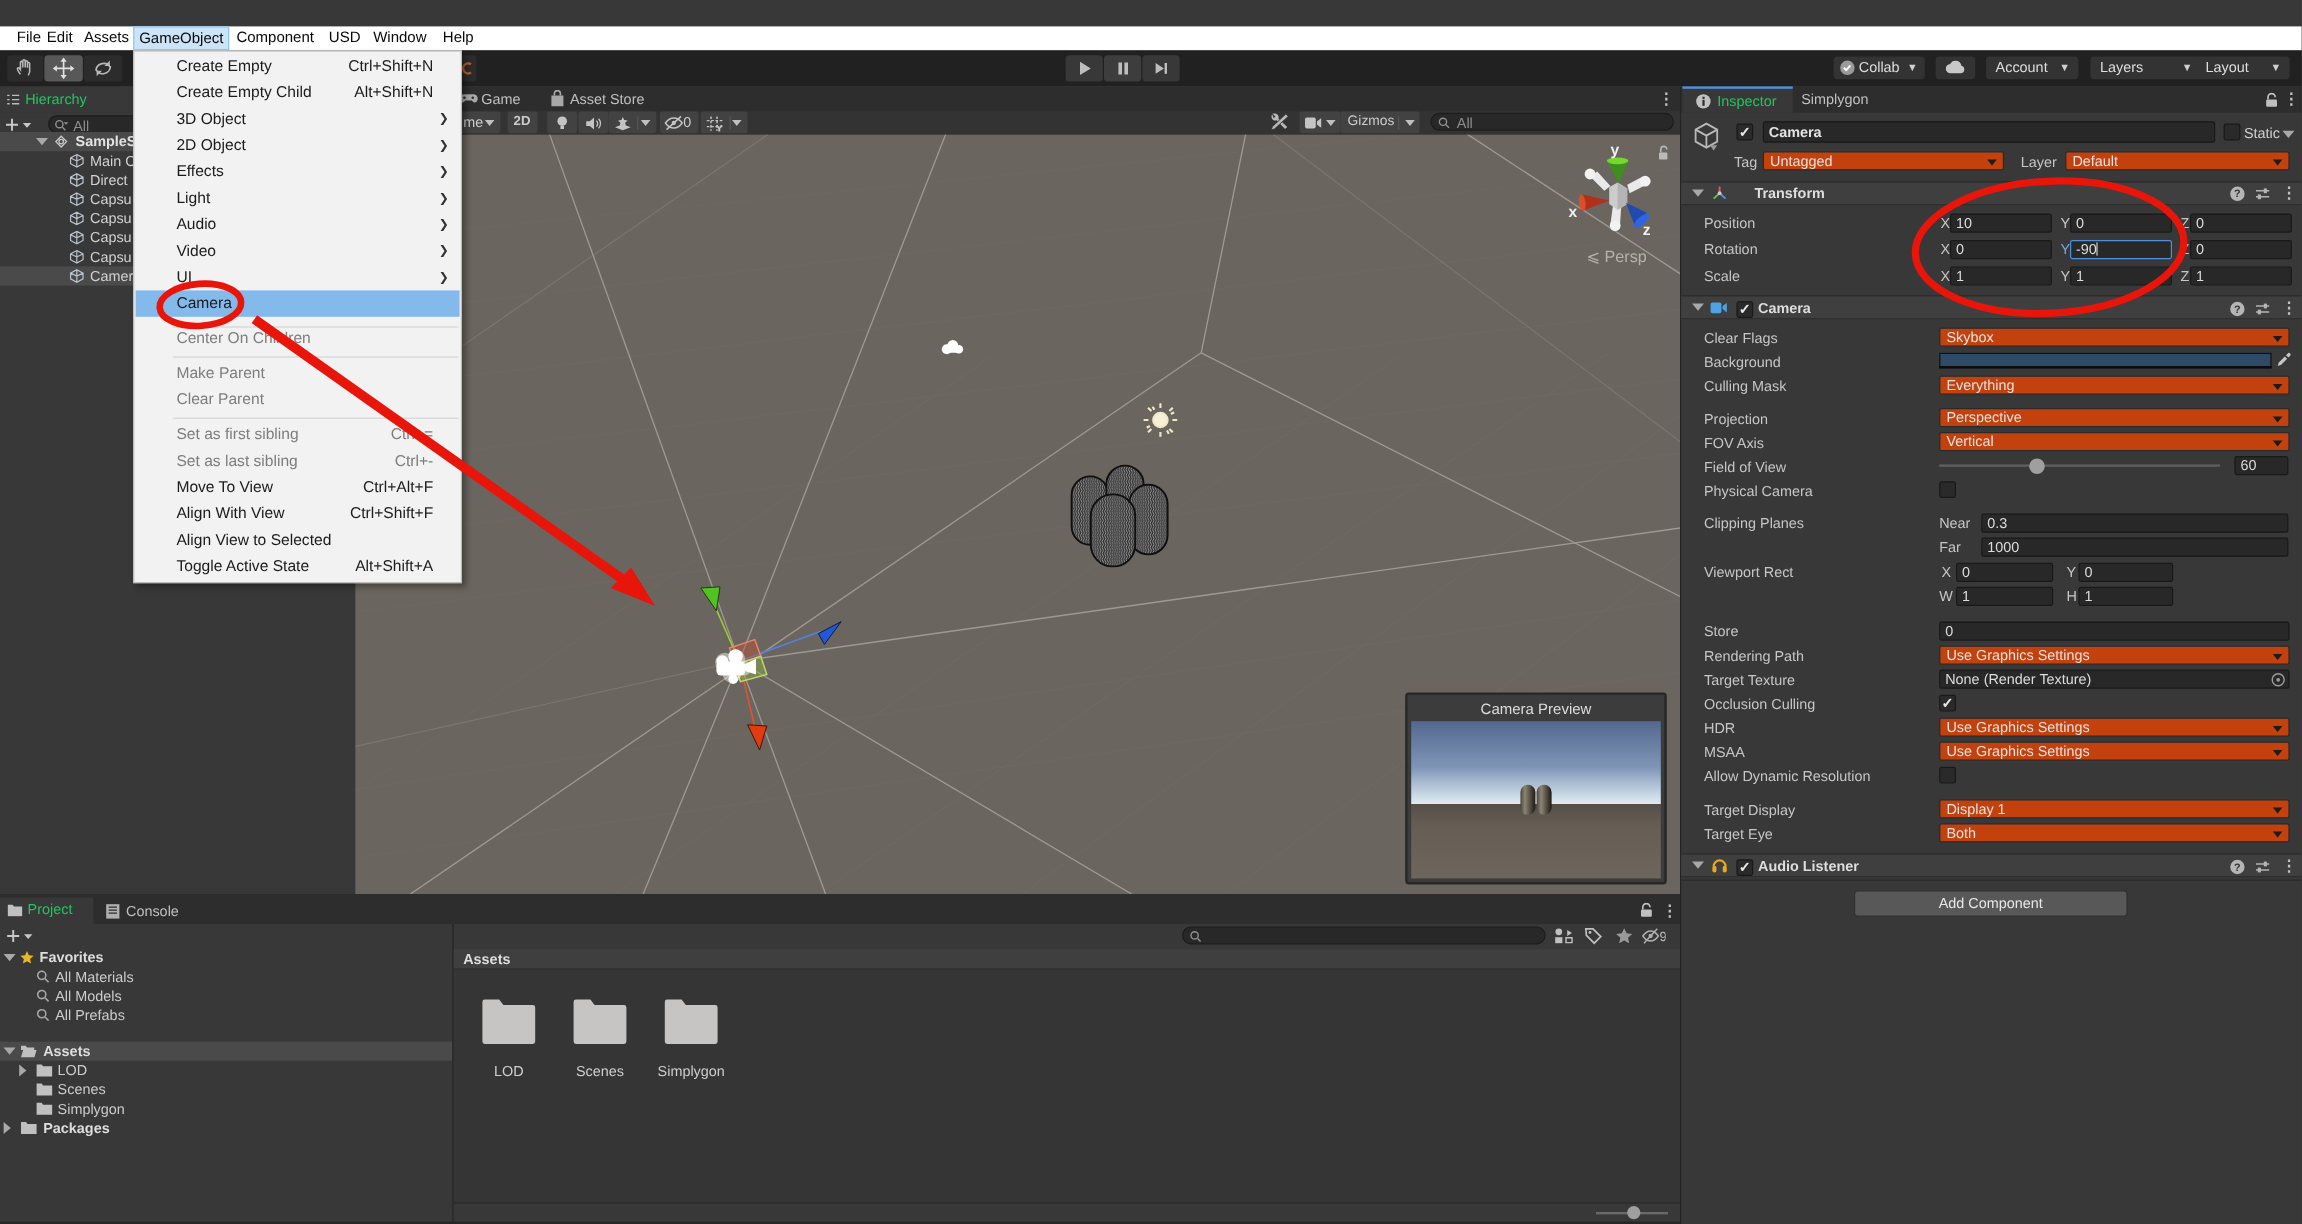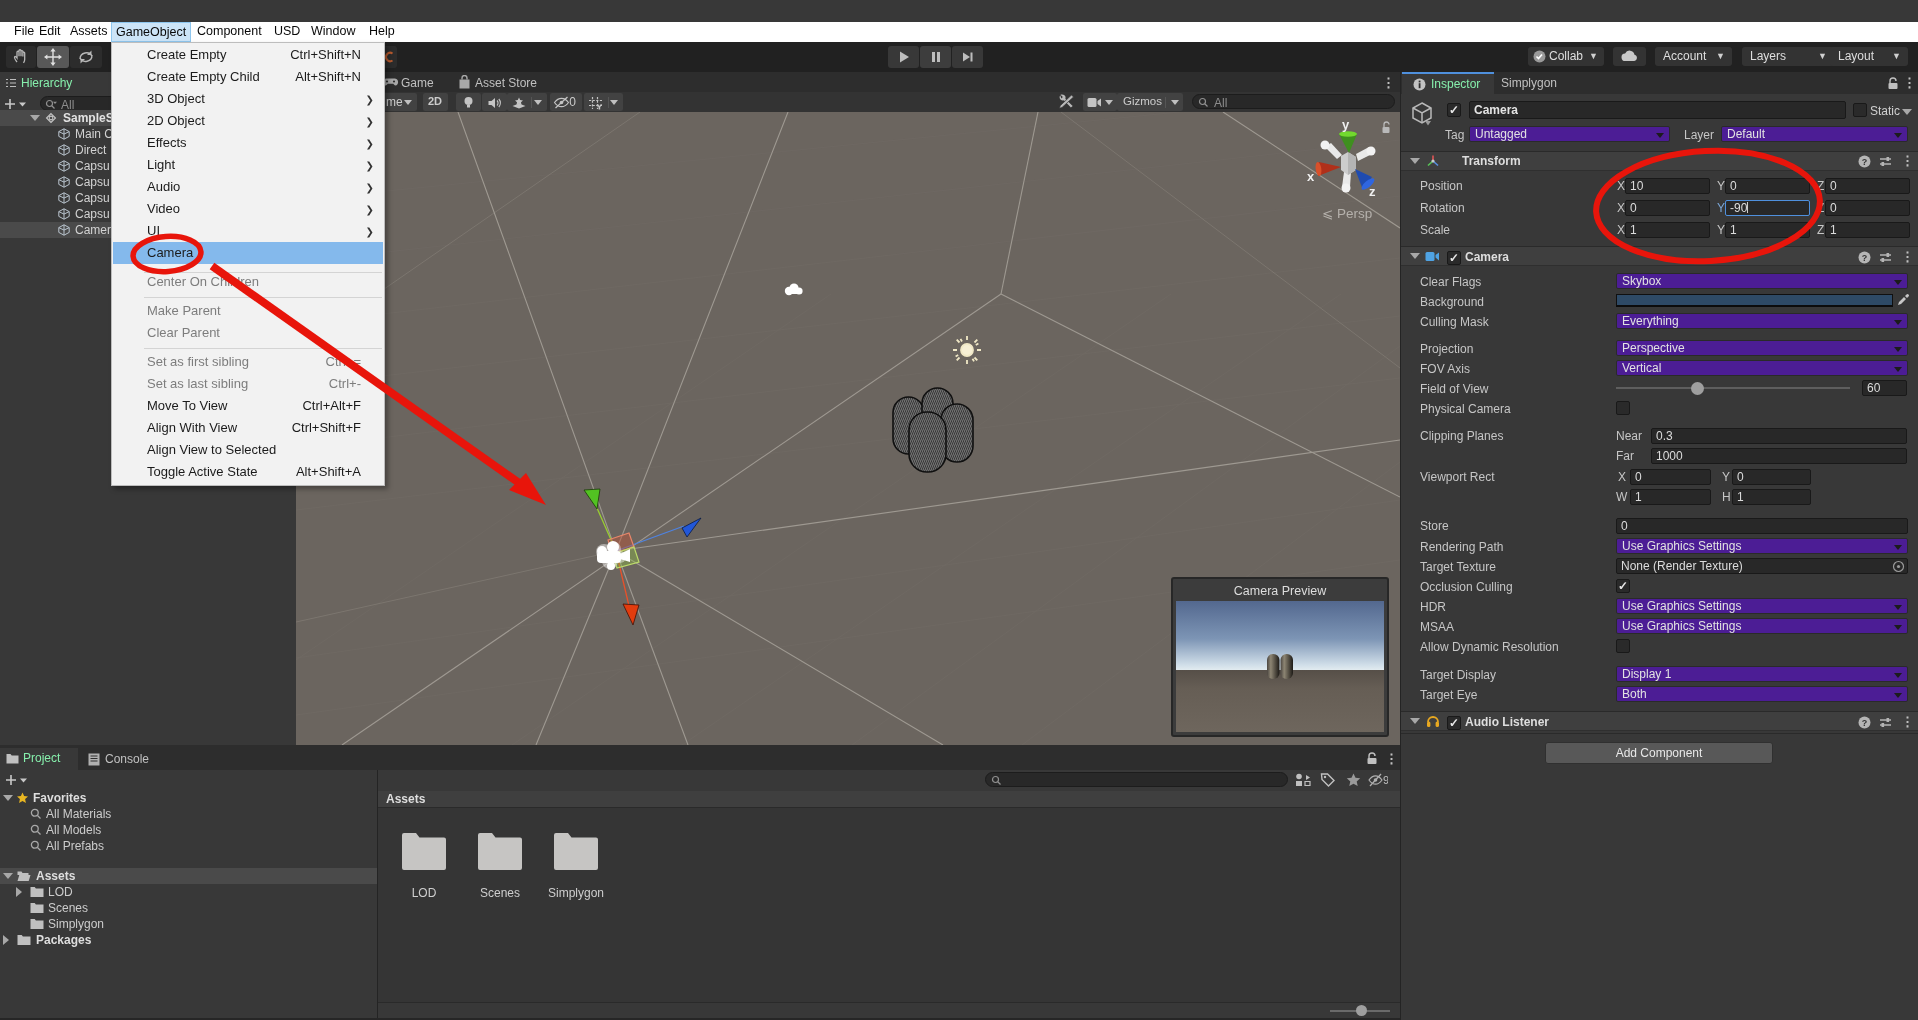--- a/index.html
+++ b/index.html
@@ -6,29 +6,29 @@
 .abs{position:absolute;}
 
 #titlebar{left:0;top:0;width:1918px;height:22px;background:#ffffff;color:#000;font-size:12px;}
 #menubar{left:0;top:22px;width:1918px;height:20px;background:#ffffff;color:#080808;font-size:13px;}
 .mitem{position:absolute;top:0;height:20px;line-height:19px;padding:0 4px;font-size:12.5px;}
 #toolbar{left:0;top:42px;width:1918px;height:30px;background:#212121;}
 .tbtn{position:absolute;background:#383838;border-radius:3px;}
 .ddbtn{position:absolute;background:#333333;border-radius:3px;color:#dedede;font-size:12px;line-height:18px;}
 
 .tabbar{background:#2d2d2d;}
-.tab{position:absolute;background:#383838;color:#86efac;font-size:12px;}
+.tab{position:absolute;background:#383838;color:#22c55e;font-size:12px;}
 .tabtxt{color:#c0c0c0;font-size:12px;position:absolute;}
 #hier{left:0;top:72px;width:295px;height:673px;background:#383838;}
 #scene{left:296px;top:72px;width:1104px;height:673px;background:#383838;font-size:12px;color:#c8c8c8;}
 #insp{left:1400px;top:72px;width:518px;height:948px;background:#383838;font-size:12px;color:#c6c6c6;border-left:1px solid #242424;}
 #proj{left:0;top:745px;width:1400px;height:275px;background:#383838;font-size:12px;color:#c8c8c8;}
 
 .fld{position:absolute;background:#282828;border:1px solid #191919;border-radius:2px;color:#dcdcdc;font-size:12px;line-height:14px;padding-left:4px;height:16px;}
-.dd{position:absolute;background:#4c1d95;border:1px solid #2a2a2a;border-radius:2px;color:#e2e2e2;font-size:12px;line-height:14px;padding-left:5px;height:16px;}
+.dd{position:absolute;background:#c2410c;border:1px solid #2a2a2a;border-radius:2px;color:#e2e2e2;font-size:12px;line-height:14px;padding-left:5px;height:16px;}
 .dd:after{content:"";position:absolute;right:5px;top:6px;border-left:4px solid transparent;border-right:4px solid transparent;border-top:5px solid #1c1c1c;}
 .cb{position:absolute;width:14px;height:14px;background:#2a2a2a;border:1px solid #191919;border-radius:2px;}
 .ck{position:absolute;color:#e8e8e8;font-size:12px;font-weight:bold;left:1px;top:-1px;}
 .ilab{position:absolute;left:19px;color:#c6c6c6;}
 .hdr{position:absolute;left:0;width:517px;height:20px;background:#3f3f3f;border-top:1px solid #2a2a2a;border-bottom:1px solid #2f2f2f;}
 .b{font-weight:bold;color:#dedede;}
 .fold{position:absolute;width:0;height:0;border-left:5px solid transparent;border-right:5px solid transparent;border-top:6px solid #a8a8a8;}
 .foldr{position:absolute;width:0;height:0;border-top:5px solid transparent;border-bottom:5px solid transparent;border-left:6px solid #a8a8a8;}
 .dots:after{content:"⋮";font-size:13px;color:#c0c0c0;font-weight:bold;}
 

